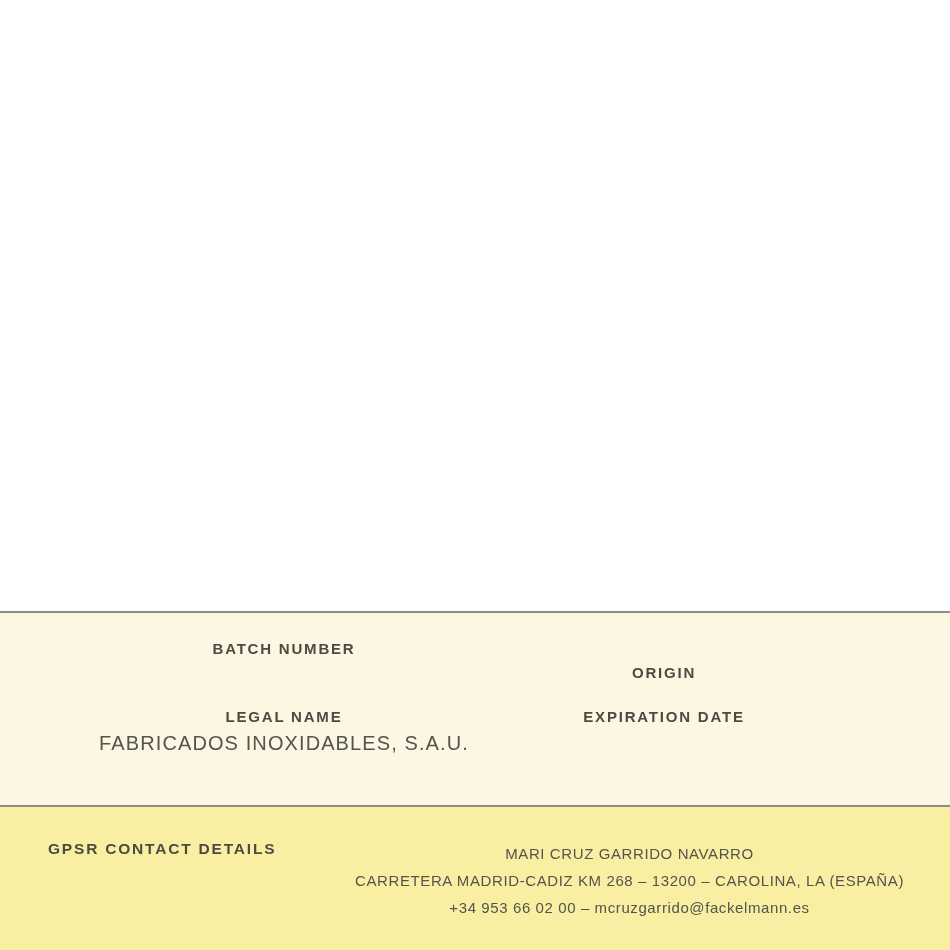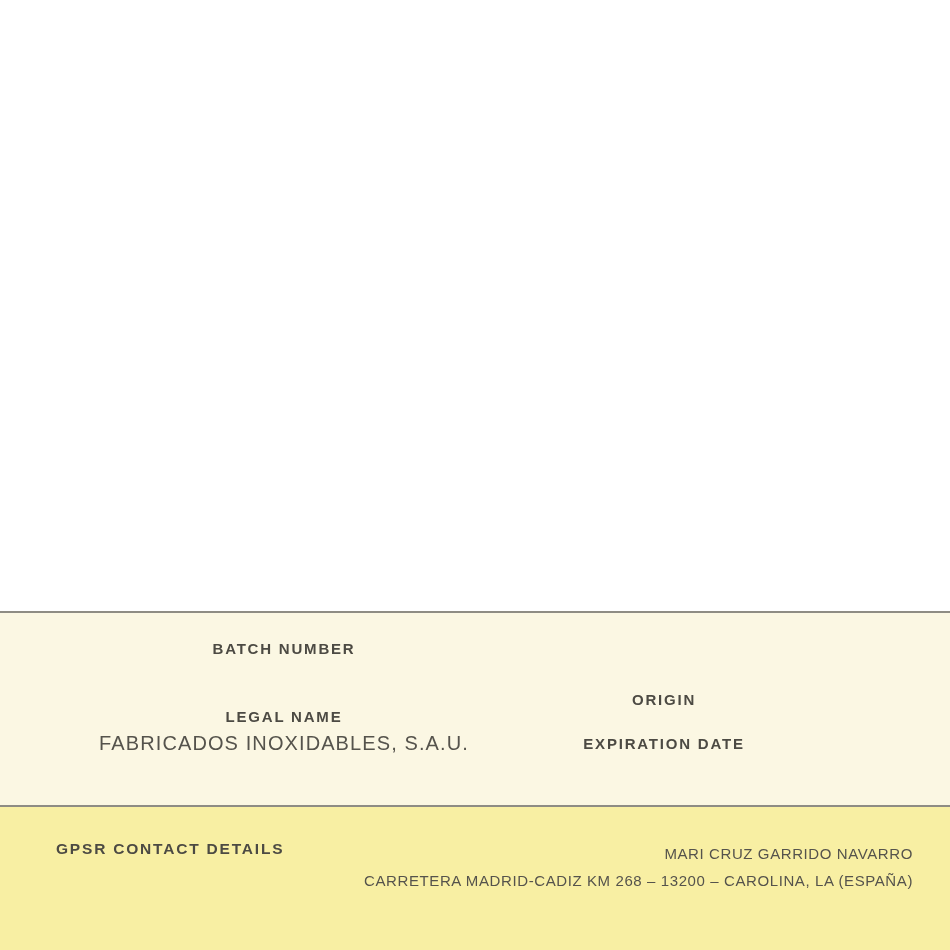--- a/index.html
+++ b/index.html
@@ -43,21 +43,20 @@
   .info-band {
     position: absolute;
     top: 613px; left: 0;
     width: 100%; height: 192px;
     background: var(--info-band-bg);
   }
   .info-grid {
     display: flex;
     margin-left: 94px;
     width: 760px;
-    align-items: flex-end;
   }
   .info-col { width: 380px; text-align: center; }
   .info-label {
     margin-top: 27px;
     font-size: 15px;
     font-weight: bold;
     letter-spacing: 1.8px;
     line-height: 17px;
     color: var(--heading-text);
     white-space: nowrap;
@@ -72,33 +71,33 @@
     white-space: nowrap;
   }
 
   .contact-band {
     position: absolute;
     top: 807px; left: 0; right: 0; bottom: 0;
     background: var(--contact-band-bg);
   }
   .contact-heading {
     position: absolute;
-    left: 56px;
+    left: 48px;
     top: 33px;
     font-size: 15.5px;
     font-weight: bold;
     letter-spacing: 1.8px;
     color: var(--heading-text);
     white-space: nowrap;
   }
   .contact-lines {
     position: absolute;
-    right: 37px;
+    right: 46px;
     top: 33px;
-    text-align: right;
+    text-align: center;
     font-size: 15px;
     letter-spacing: 0.6px;
     line-height: 27px;
     color: var(--text);
     white-space: nowrap;
   }
 </style>
 </head>
 <body>
 
@@ -122,16 +121,17 @@
     </div>
   </div>
 
   <div class="divider divider-2"></div>
 
   <div class="contact-band">
     <div class="contact-heading">GPSR CONTACT DETAILS</div>
     <div class="contact-lines">
       <div>MARI CRUZ GARRIDO NAVARRO</div>
       <div>CARRETERA MADRID-CADIZ KM 268 – 13200 – CAROLINA, LA (ESPAÑA)</div>
+      <div>+34 953 66 02 00 – mcruzgarrido@fackelmann.es</div>
     </div>
   </div>
 
 </div>
 
 </body></html>

